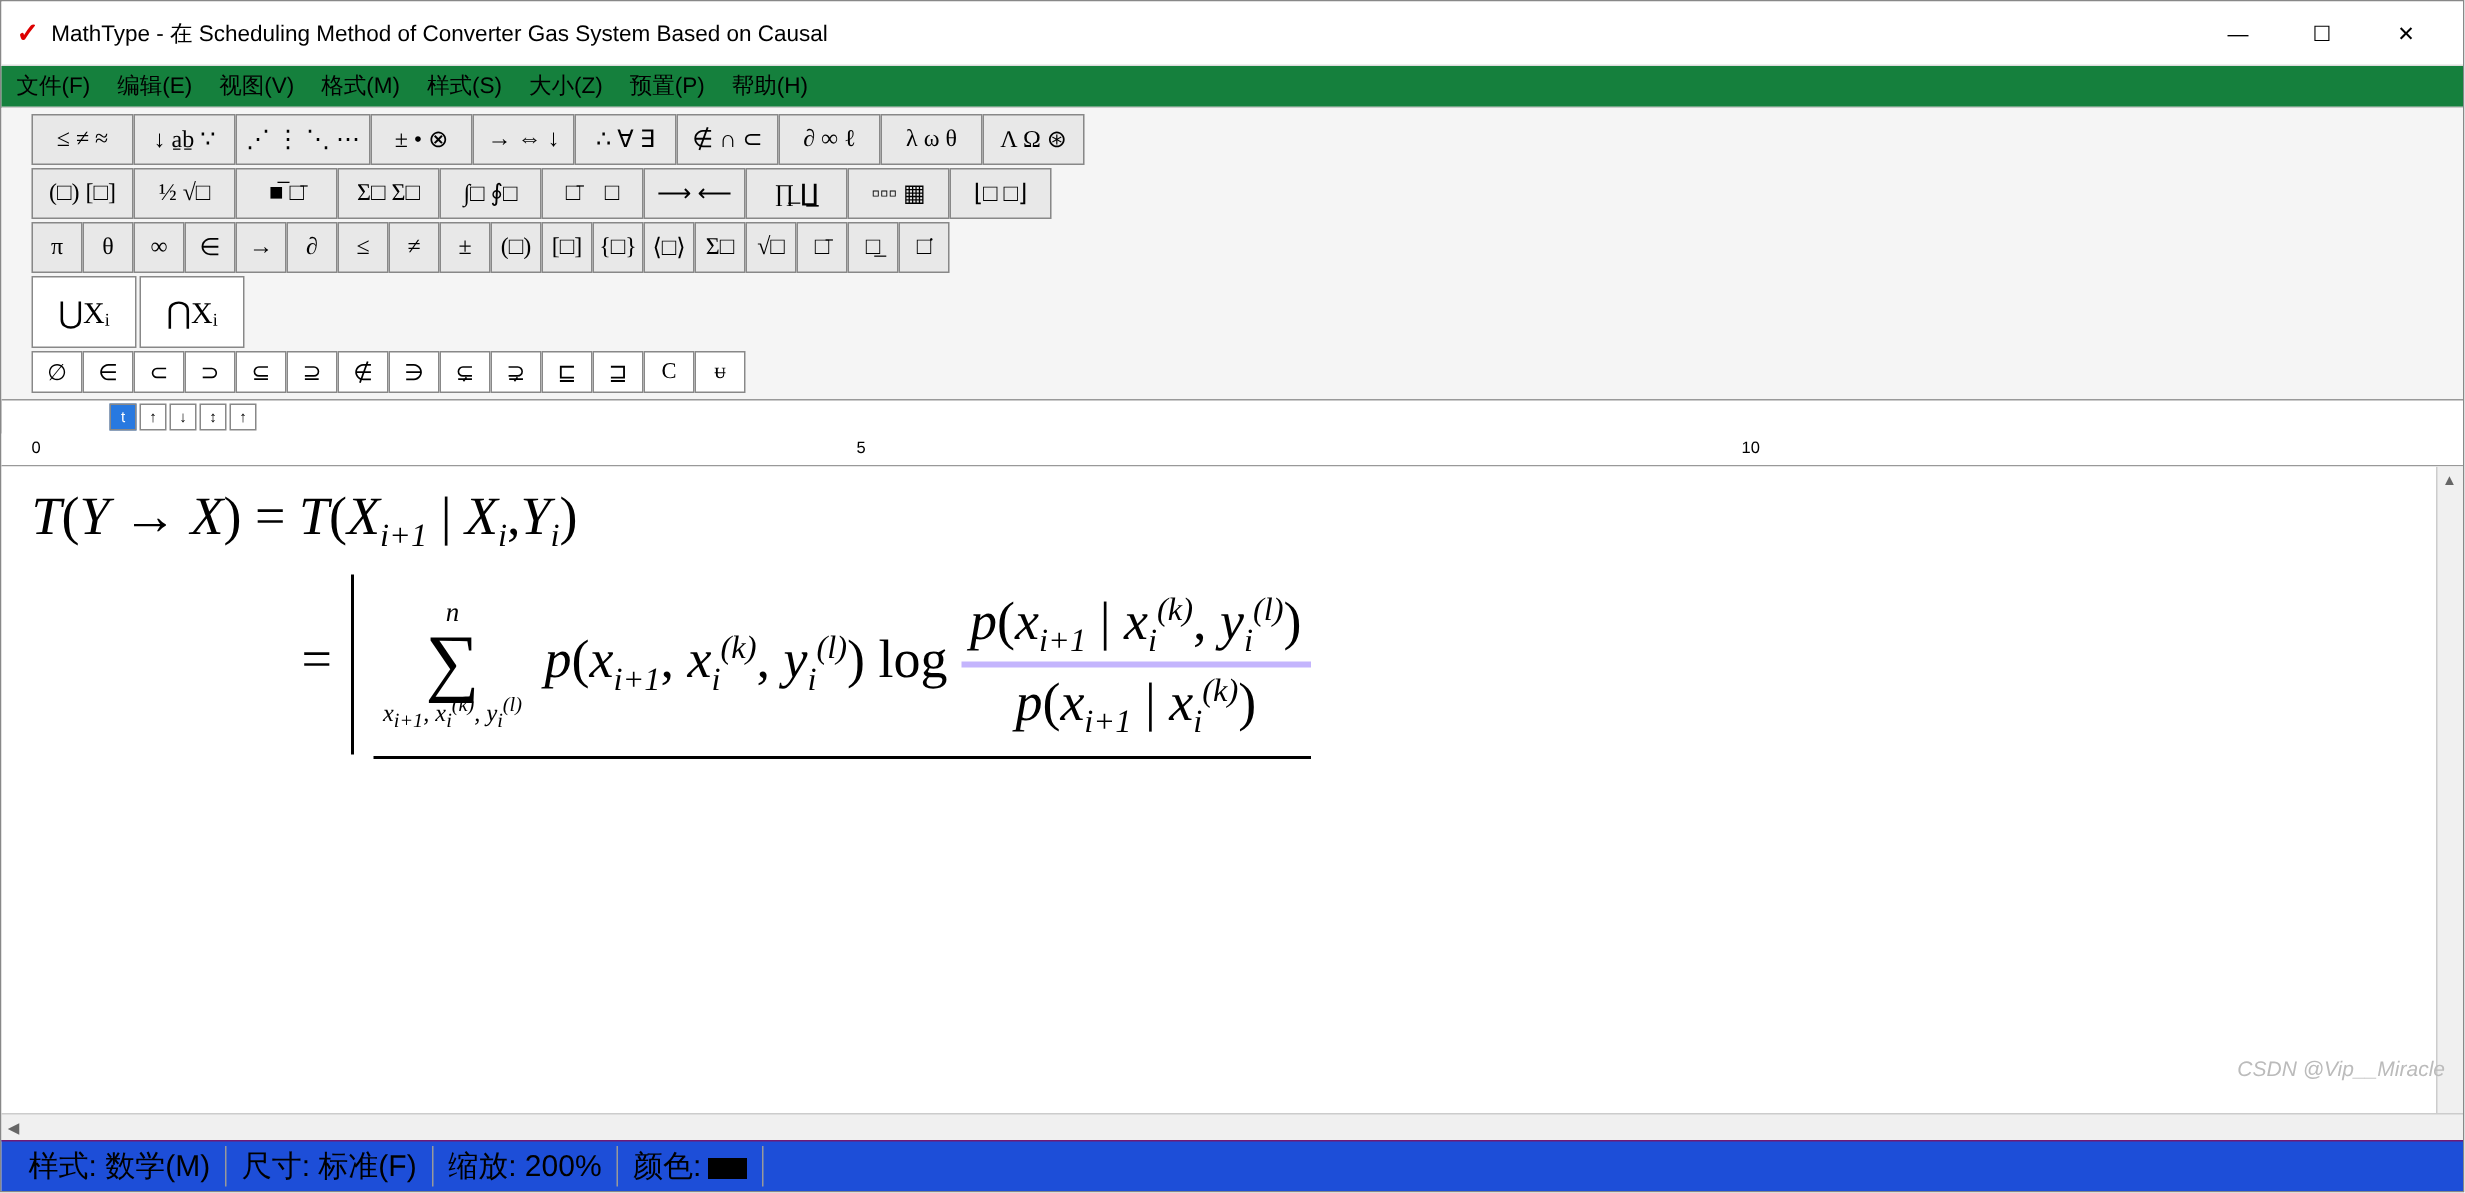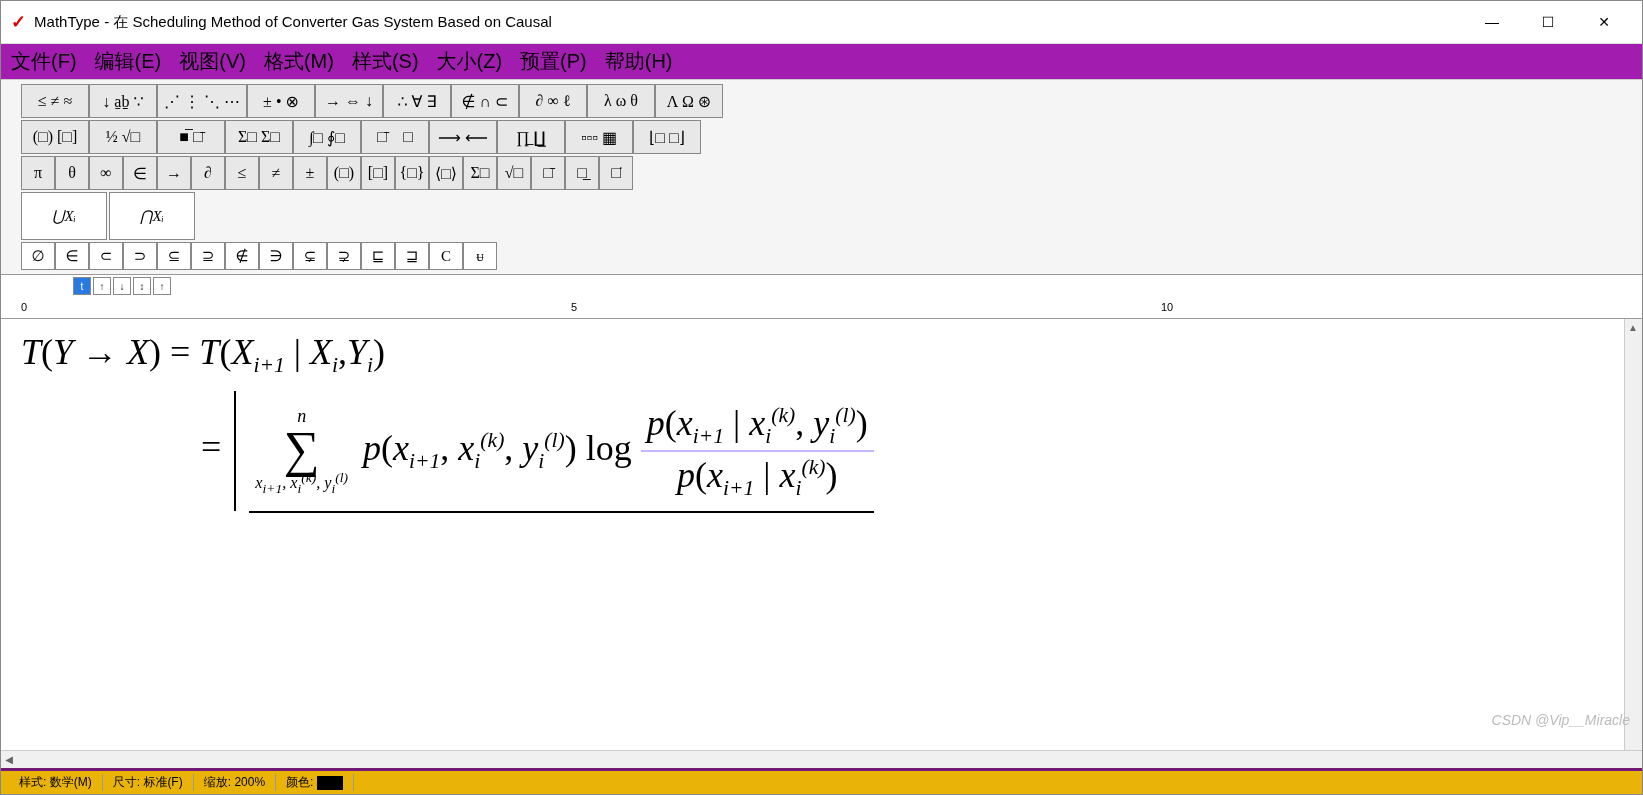--- a/index.html
+++ b/index.html
@@ -3,57 +3,57 @@
 <meta charset="utf-8">
 <style>
 * { box-sizing: border-box; margin: 0; padding: 0; }
 body { font-family: "Microsoft YaHei", Arial, sans-serif; font-size: 13px; background: #f0f0f0; width: 1643px; height: 795px; overflow: hidden; }
 .window { background: #fff; border: 1px solid #888; width: 100%; height: 100%; display: flex; flex-direction: column; }
 .titlebar { background: #fff; padding: 6px 10px; display: flex; align-items: center; border-bottom: 1px solid #ddd; }
 .titlebar .icon { color: #d00; font-weight: bold; font-size: 18px; margin-right: 8px; }
 .titlebar .title { flex: 1; font-size: 15px; }
 .winbtns { display: flex; gap: 0; }
 .winbtn { width: 56px; height: 30px; display: flex; align-items: center; justify-content: center; font-size: 14px; cursor: pointer; }
-.menubar { background: #a21caf; padding: 4px 10px; display: flex; gap: 18px; border-bottom: 1px solid #ccc; font-size: 20px; }
+.menubar { background: #15803d; padding: 4px 10px; display: flex; gap: 18px; border-bottom: 1px solid #ccc; font-size: 15px; }
 .menubar span { cursor: pointer; }
 .toolarea { background: #f5f5f5; border-bottom: 1px solid #999; padding: 4px 20px; }
 .toolrow { display: flex; gap: 0; margin-bottom: 2px; }
 .toolcell { border: 1px solid #888; background: #e8e8e8; padding: 4px 6px; font-family: "Times New Roman", serif; font-size: 16px; display: flex; align-items: center; justify-content: center; min-width: 68px; height: 34px; cursor: pointer; }
 .toolcell.narrow { min-width: 34px; width: 34px; padding: 2px; }
 .tabrow { display: flex; gap: 2px; margin-bottom: 2px; }
 .tab { border: 1px solid #888; background: #e8e8e8; padding: 2px 8px; font-size: 11px; font-family: monospace; cursor: pointer; }
 .tab.active { background: #2879e0; color: #fff; }
 .bigrow { display: flex; gap: 2px; margin-bottom: 2px; }
-.bigcell { border: 1px solid #888; background: #fff; width: 86px; height: 48px; display: flex; align-items: center; justify-content: center; font-family: "Times New Roman", serif; font-size: 15px; cursor: pointer; font-style: italic; }
+.bigcell { border: 1px solid #888; background: #fff; width: 70px; height: 48px; display: flex; align-items: center; justify-content: center; font-family: "Times New Roman", serif; font-size: 20px; cursor: pointer; }
 .smallrow { display: flex; }
 .smallcell { border: 1px solid #888; background: #fff; width: 34px; height: 28px; display: flex; align-items: center; justify-content: center; font-family: "Times New Roman", serif; font-size: 15px; cursor: pointer; }
 .tinyicons { padding: 2px 0 2px 72px; display: flex; gap: 2px; }
 .tinyicon { width: 18px; height: 18px; border: 1px solid #888; background: #fff; font-size: 10px; display: flex; align-items: center; justify-content: center; cursor: pointer; }
 .tinyicon.active { background: #2879e0; color: #fff; }
 .ruler { background: #fff; border-bottom: 1px solid #999; height: 22px; position: relative; font-size: 11px; }
 .rulermark { position: absolute; top: 4px; }
 .editor { flex: 1; background: #fff; overflow: auto; position: relative; padding: 10px 20px; }
 .formula { font-family: "Times New Roman", serif; font-size: 36px; font-style: italic; line-height: 1.3; }
 .formula .up { font-style: normal; }
 .sub { font-size: 0.6em; vertical-align: sub; }
 .sup { font-size: 0.6em; vertical-align: super; }
 .frac { display: inline-block; text-align: center; vertical-align: middle; }
-.frac .num { border-bottom: 2px solid #c4b5fd; padding: 0 6px; }
+.frac .num { border-bottom: 4px solid #c4b5fd; padding: 0 6px; }
 .frac .den { padding: 0 6px; }
 .sumblock { display: inline-block; text-align: center; vertical-align: middle; margin: 0 6px; }
 .sumblock .top { font-size: 0.5em; }
 .sumblock .sig { font-size: 1.4em; font-style: normal; line-height: 0.8; }
 .sumblock .bot { font-size: 0.45em; }
 .annotation { color: #d00; font-size: 34px; font-weight: normal; font-family: "Microsoft YaHei"; position: absolute; right: 380px; top: 260px; }
 .underline-area { border-bottom: 2px solid #000; display: inline-block; padding-bottom: 8px; }
 .cursor-bar { border-left: 2px solid #000; height: 120px; display: inline-block; vertical-align: middle; margin: 0 4px; }
 .scroll-h { height: 18px; background: #f0f0f0; border-top: 1px solid #ccc; position: relative; }
 .scroll-v { width: 18px; background: #f0f0f0; border-left: 1px solid #ccc; position: absolute; right: 0; top: 0; bottom: 0; }
 .scroll-arrow { width: 16px; height: 16px; display: inline-flex; align-items: center; justify-content: center; font-size: 10px; color: #666; }
-.statusbar { background: #eab308; border-top: 3px solid #701a75; padding: 3px 8px; display: flex; gap: 0; font-size: 12px; align-items: center; }
+.statusbar { background: #1d4ed8; border-top: 1px solid #701a75; padding: 3px 8px; display: flex; gap: 0; font-size: 20px; align-items: center; }
 .statusbar .seg { border-right: 1px solid #999; padding: 0 10px; }
 .colorswatch { width: 26px; height: 14px; background: #000; display: inline-block; vertical-align: middle; margin-left: 4px; }
 .watermark { position: absolute; right: 12px; bottom: 22px; color: #bbb; font-size: 14px; font-style: italic; }
 </style>
 </head>
 <body>
 
 <div class="window">
 
   <div class="titlebar">

